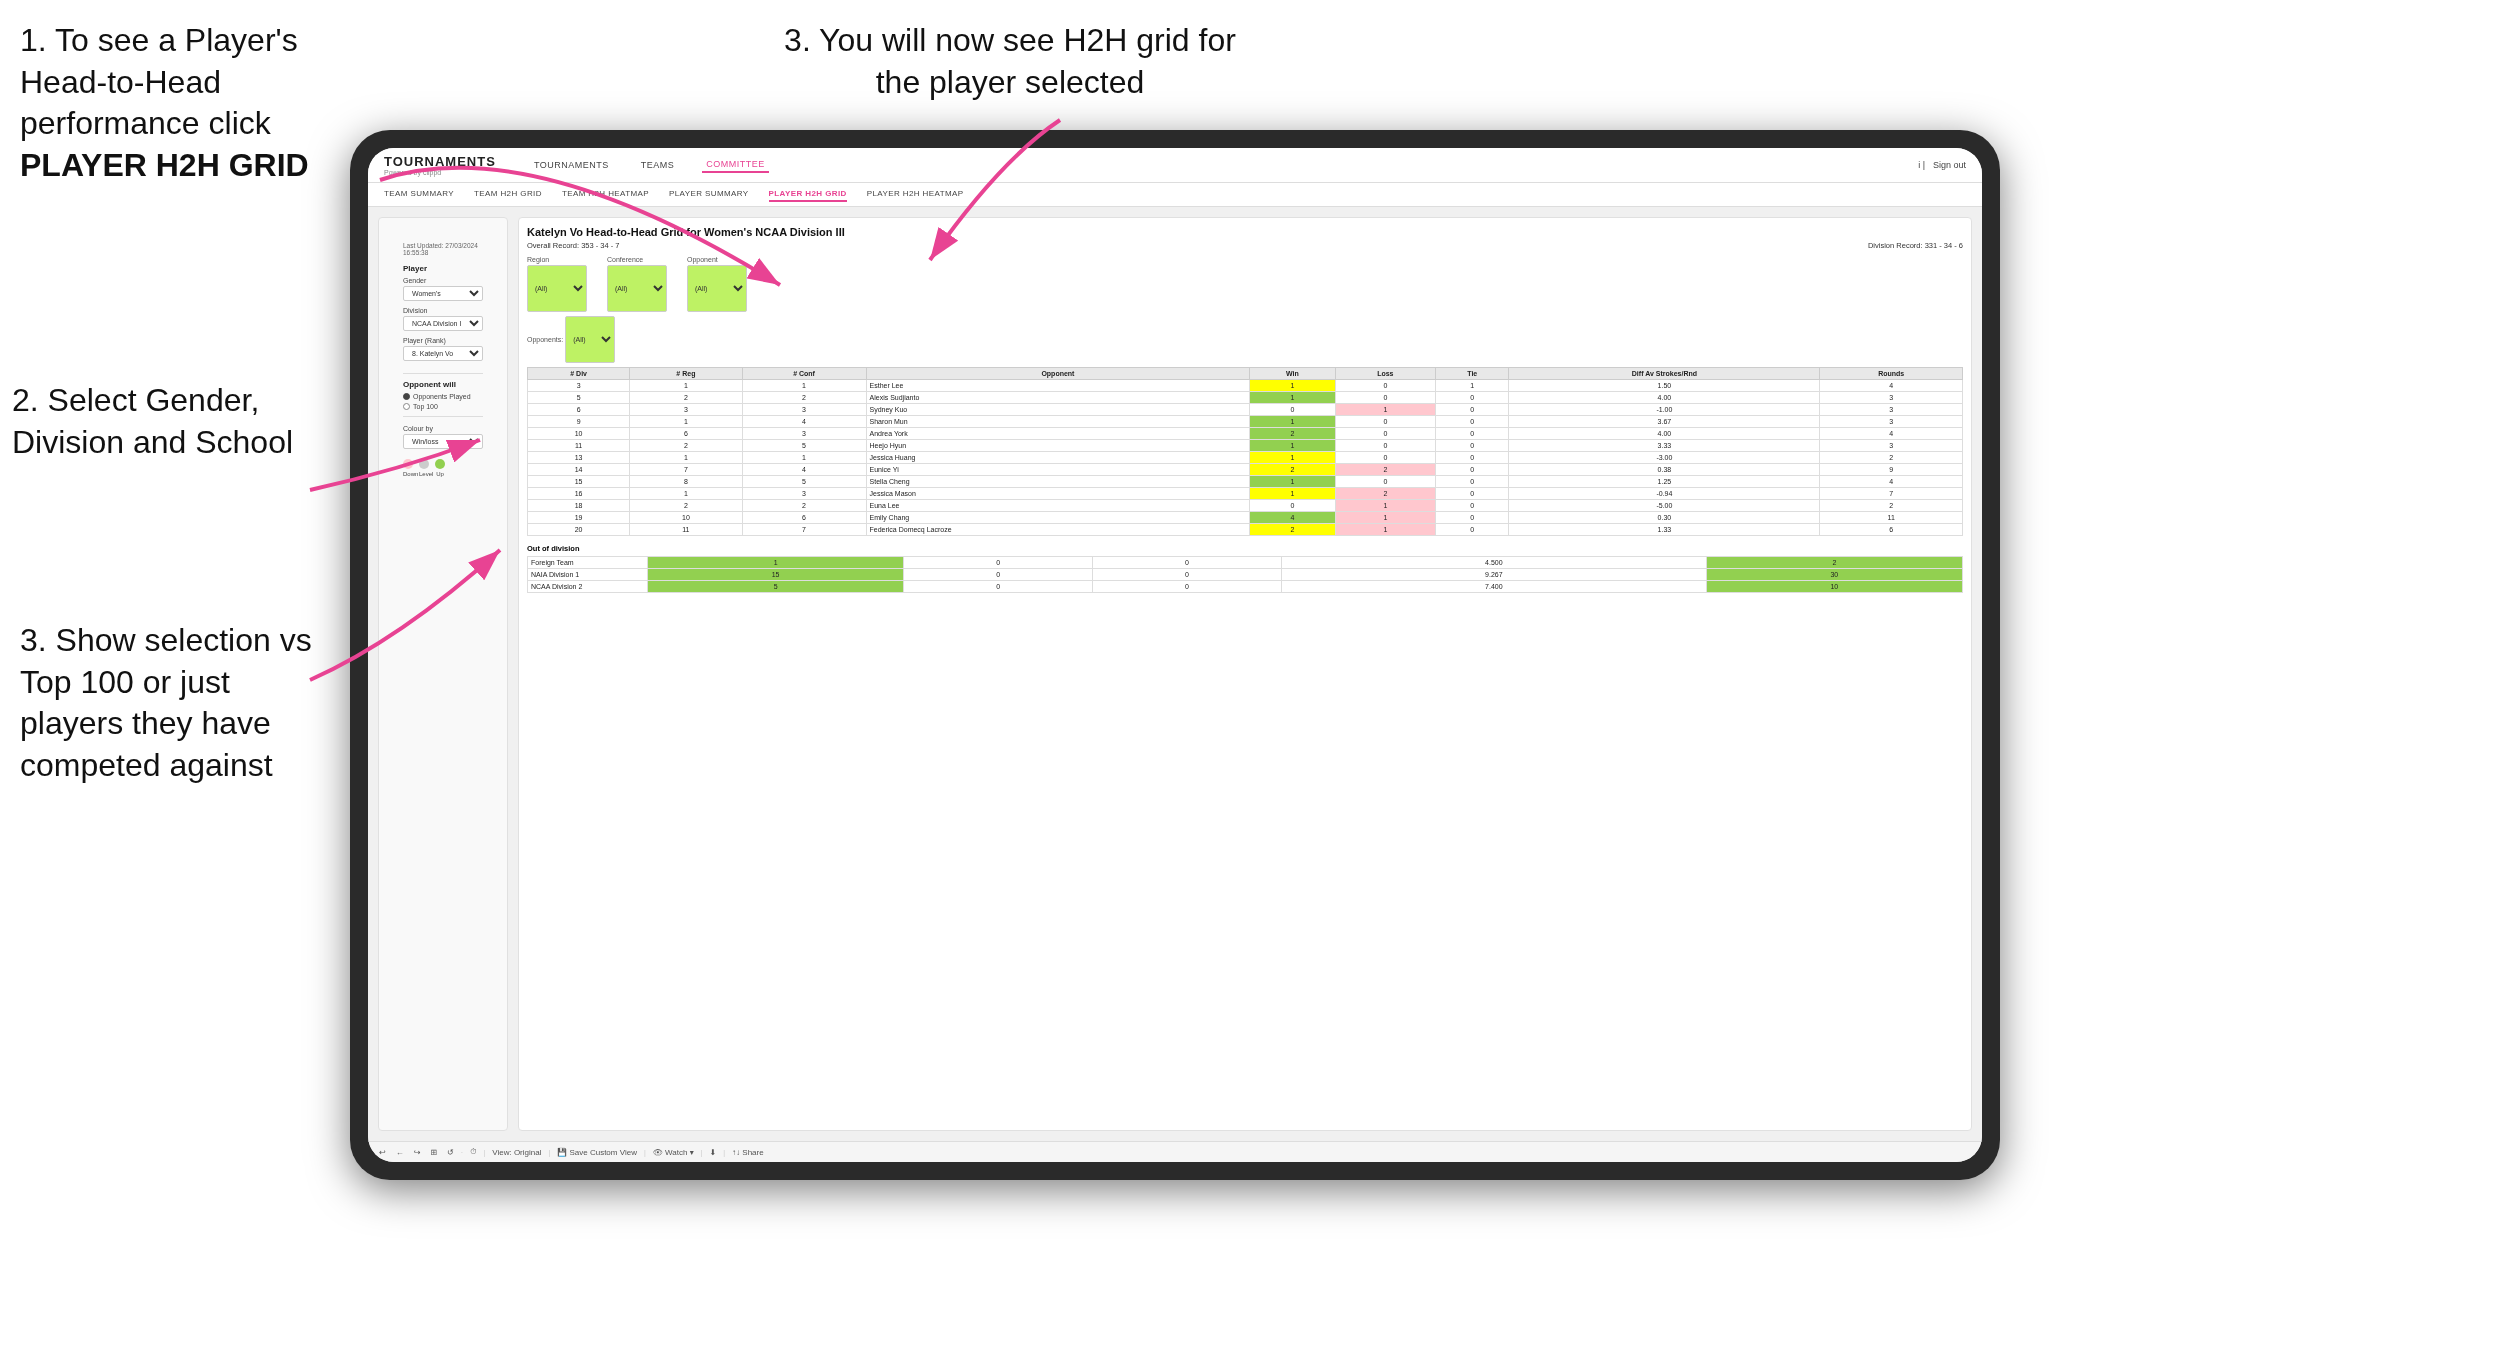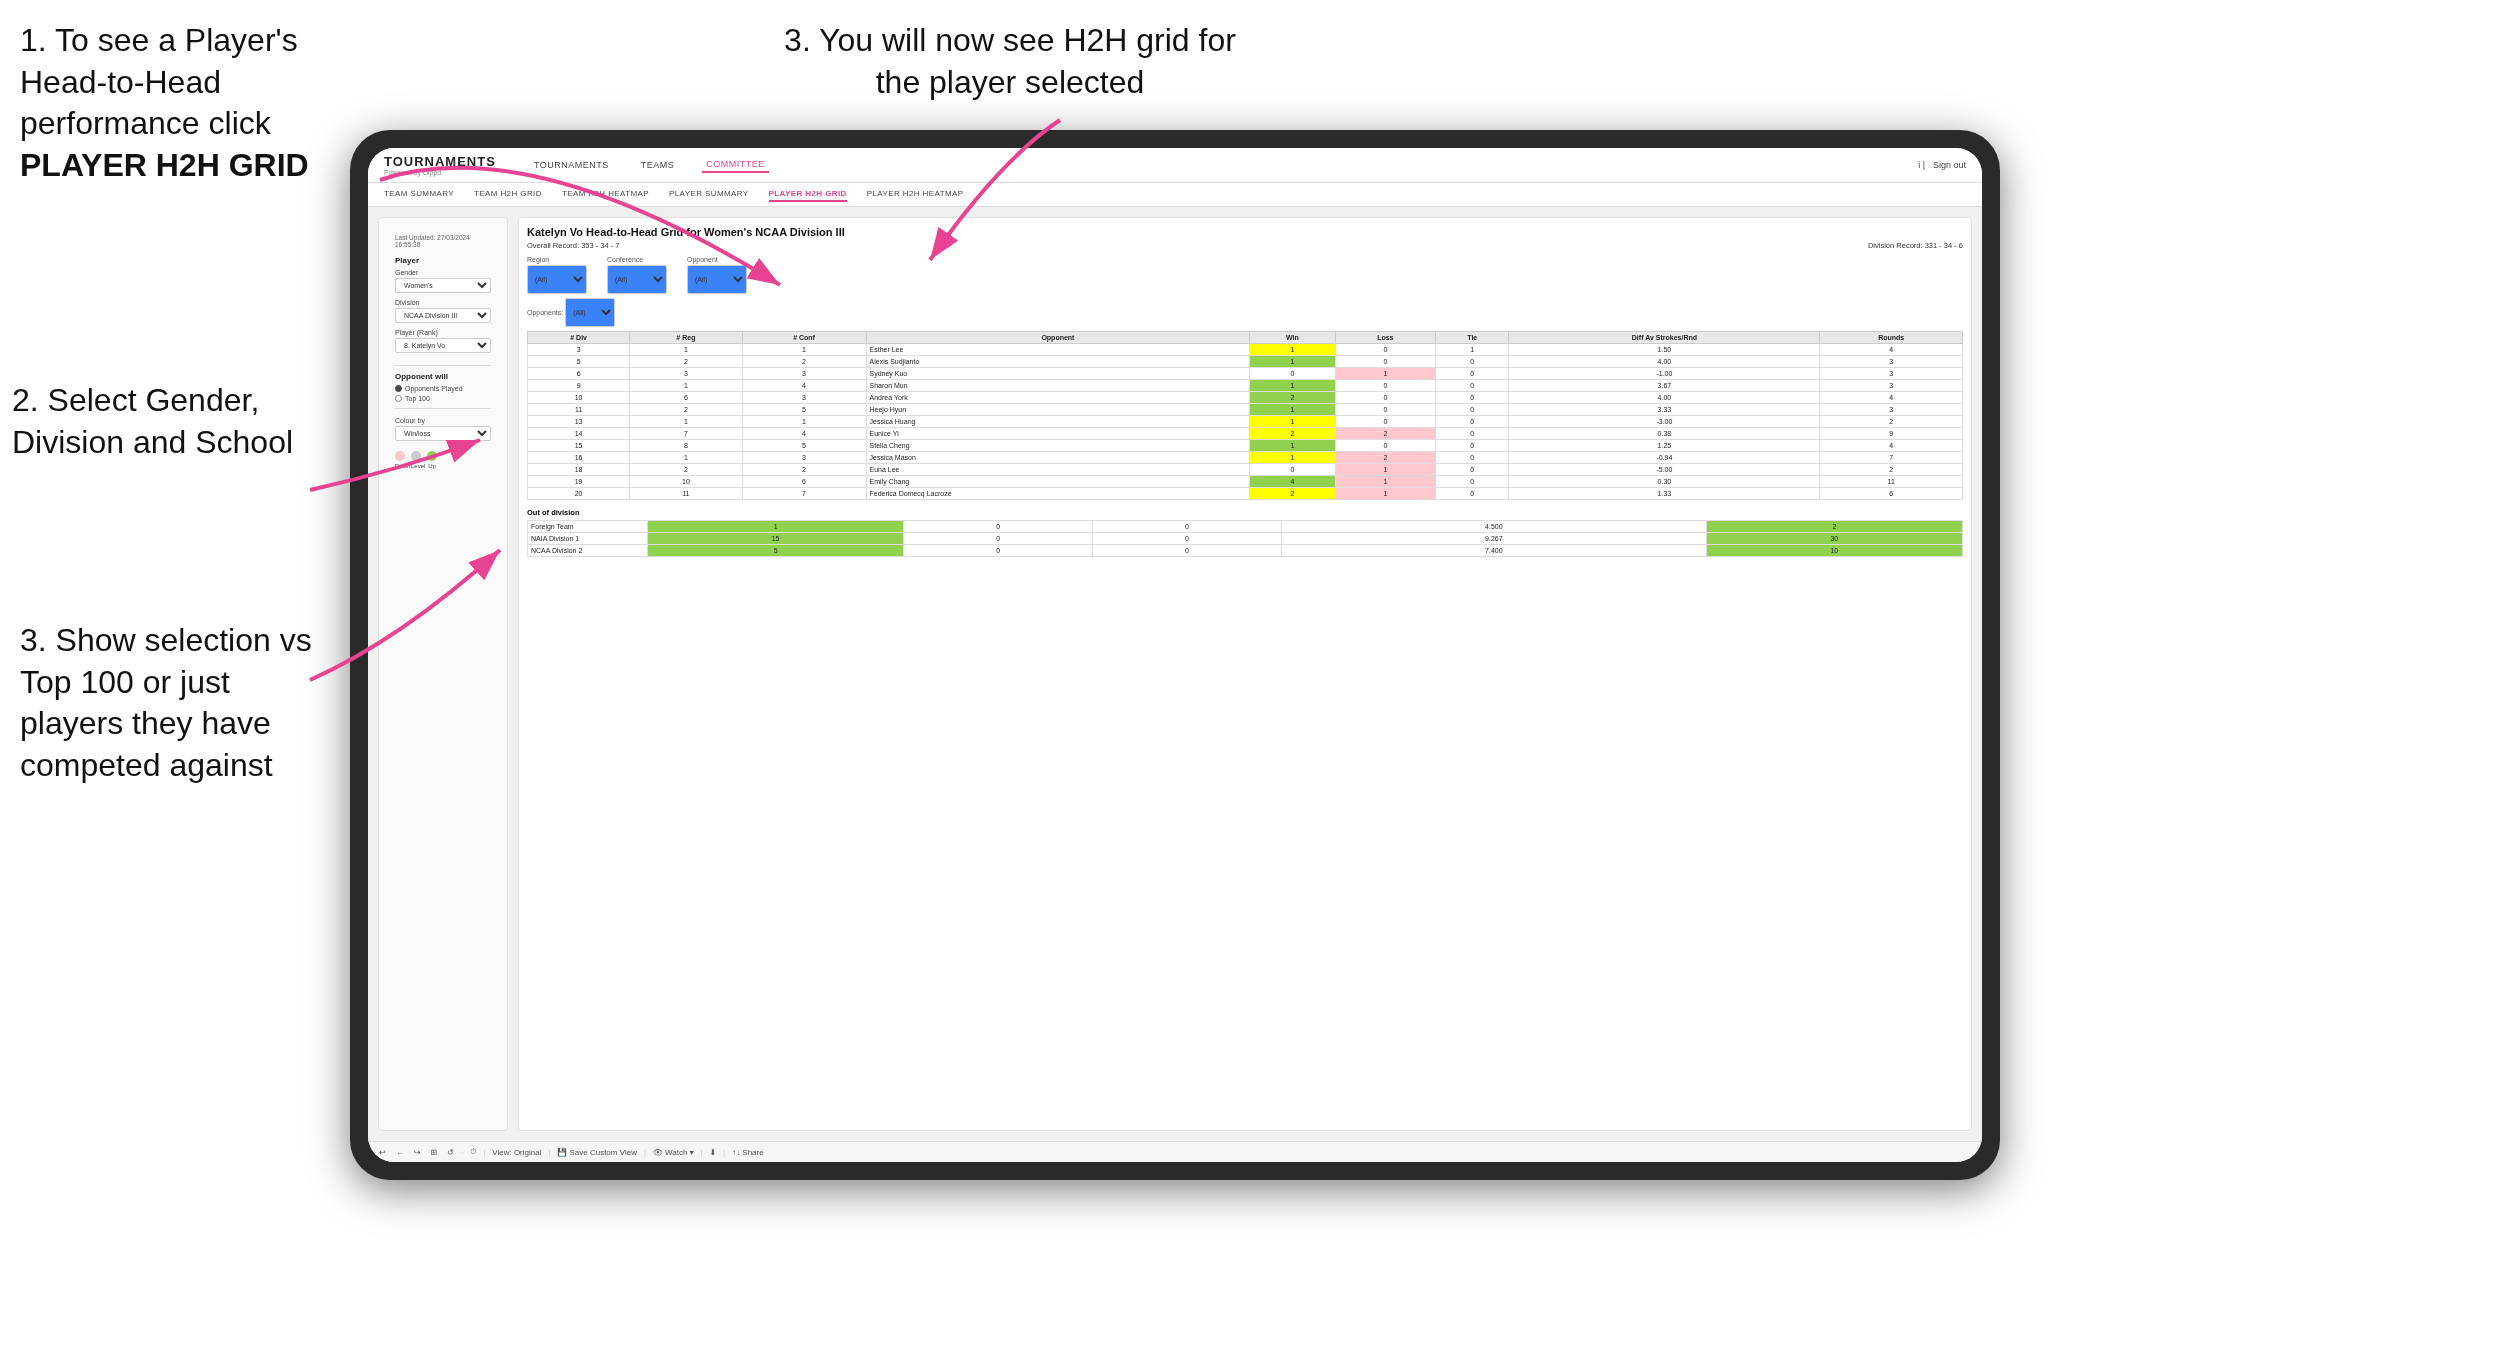--- a/index.html
+++ b/index.html
@@ -152,21 +152,21 @@
       gap: 10px;
       overflow: hidden;
     }
 
     
     .sidebar {
       width: 130px;
       background: #f9f9f9;
       border: 1px solid #e0e0e0;
       border-radius: 4px;
-      padding: 16px;
+      padding: 24px;
       flex-shrink: 0;
       font-size: 8px;
     }
     .sidebar-timestamp {
       font-size: 6.5px;
       color: #666;
       margin-bottom: 8px;
     }
     .sidebar-section-title {
       font-size: 8px;
@@ -301,22 +301,22 @@
       gap: 2px;
     }
     .filter-label {
       font-size: 7px;
       color: #555;
     }
     .filter-select {
       font-size: 7px;
       border: 1px solid #ccc;
       border-radius: 2px;
-      padding: 9px 3px;
-      background: #3b82f6;
+      padding: 18px 3px;
+      background: #bef264;
       color: #333;
       min-width: 60px;
     }
 
     
     .data-table {
       width: 100%;
       border-collapse: collapse;
       font-size: 7px;
     }

